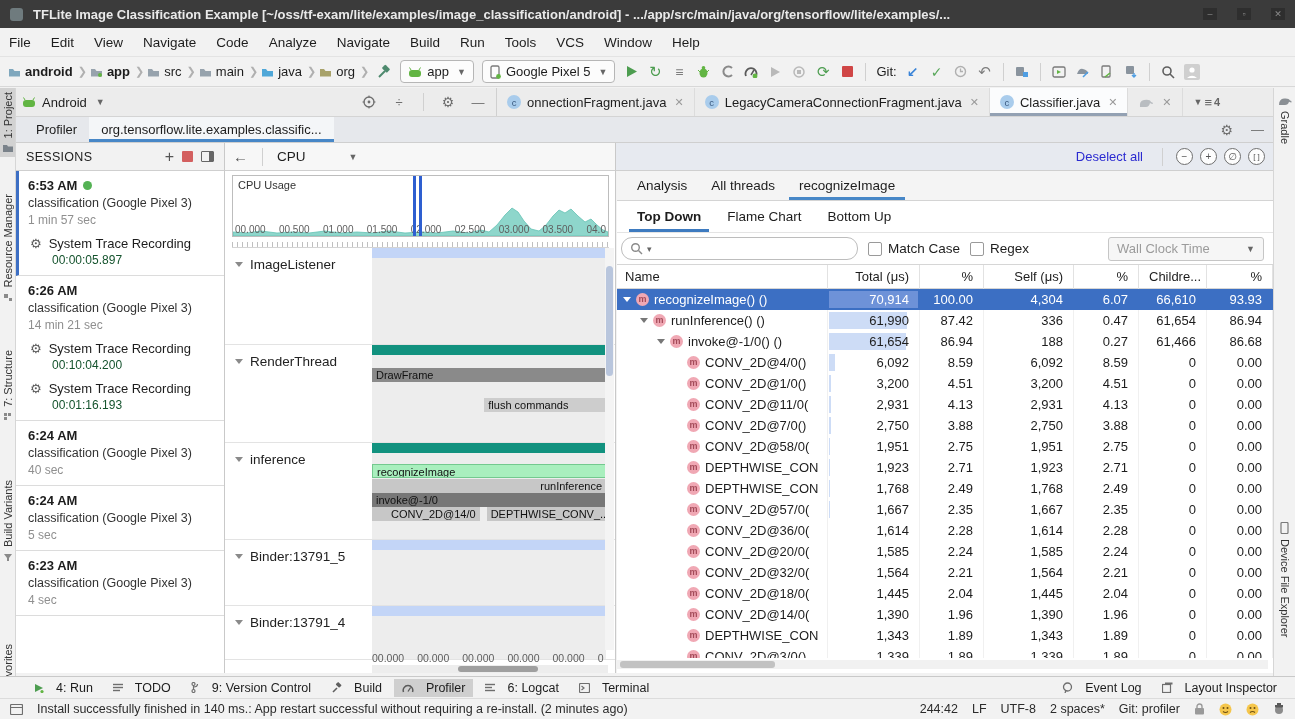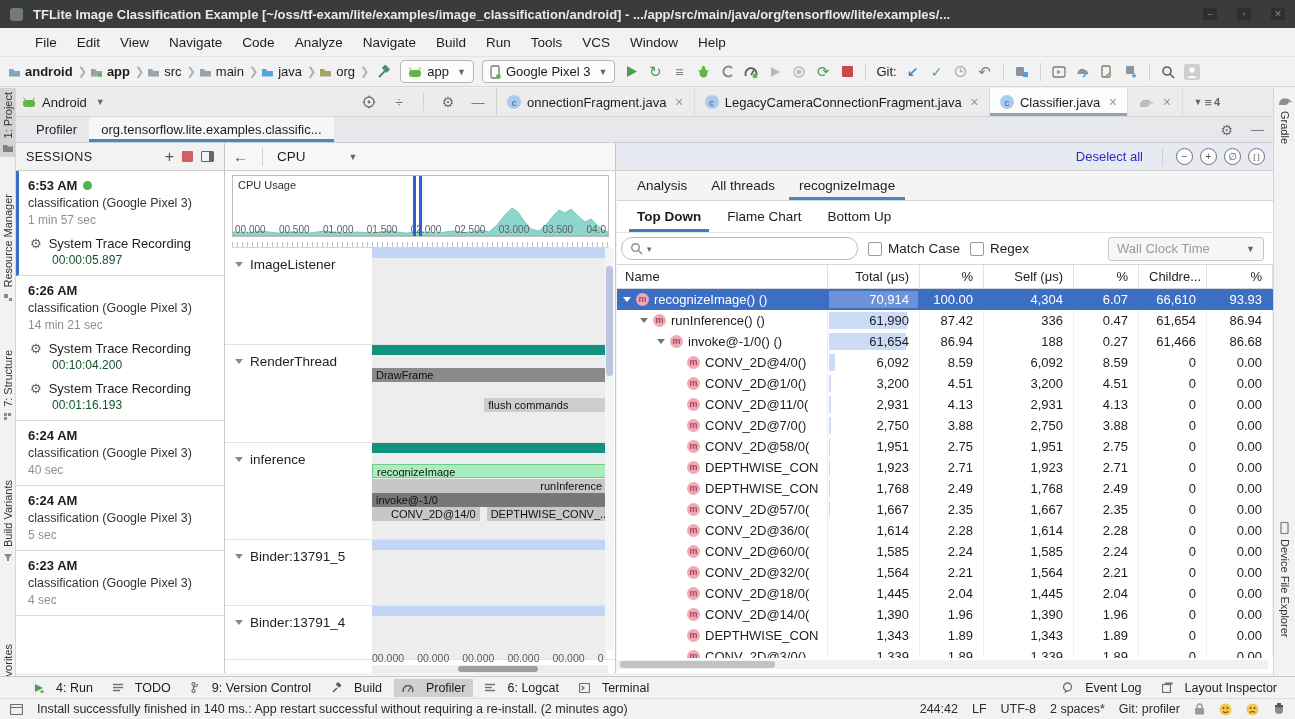--- a/index.html
+++ b/index.html
@@ -8,21 +8,21 @@
   .abs { position:absolute; }
   svg { display:block; }
 
   
   #titlebar { top:0; left:0; width:1295px; height:28px; background:#3b3b3b; display:flex; align-items:center; padding:0 10px; gap:10px; }
   #titlebar .apptitle { color:#e9e9e9; font-weight:bold; font-size:13px; white-space:nowrap; overflow:hidden; flex:1; }
   .winbtn { color:#1f1f1f; background:#2e2e2e; width:14px; height:12px; display:inline-flex; align-items:center; justify-content:center; font-size:9px; color:#888; margin-left:10px; }
   #title-icon { width:13px; height:13px; background:#6f7b7e; border-radius:3px; }
 
   
-  #menubar { top:28px; left:0; width:1295px; height:29px; background:#f2f2f2; display:flex; align-items:center; padding:0 26px; gap:2px; border-bottom:1px solid #e3e3e3;}
+  #menubar { top:28px; left:0; width:1295px; height:29px; background:#f2f2f2; display:flex; align-items:center; padding:0 0; gap:2px; border-bottom:1px solid #e3e3e3;}
   .menu-item { padding:3px 9px; font-size:13.5px; }
 
   
   #toolbar { top:57px; left:0; width:1295px; height:30px; background:#f2f2f2; border-bottom:1px solid #d8d8d8; display:flex; align-items:center; padding:0 8px; }
   .crumb { display:flex; align-items:center; gap:4px; margin-right:2px; font-size:13px; }
   .crumb b { font-weight:bold; }
   .chev { color:#b0b0b0; font-size:11px; margin:0 3px; }
   .tool-ico { width:22px; height:22px; display:inline-flex; align-items:center; justify-content:center; margin:0 1px; }
   .combo { display:inline-flex; align-items:center; gap:5px; border:1px solid #b6b6b6; background:#fcfcfc; border-radius:4px; height:23px; padding:0 7px; margin:0 4px; font-size:13px; }
   .dd { color:#666; font-size:9px; margin-left:3px; }
@@ -239,21 +239,21 @@
         <line x1="11" y1="3" x2="12.5" y2="0.5" stroke="#62b543"></line>
       </svg>
     <span>app</span>
       <span class="dd">▼</span>
   </span>
   <span class="combo">
     <svg width="11" height="14">
         <rect x="1" y="1" width="8" height="12" rx="1.5" fill="none" stroke="#7a7a7a" stroke-width="1.3"></rect>
         <circle cx="8.5" cy="11.5" r="2.4" fill="#62b543"></circle>
       </svg>
-    <span>Google Pixel 3</span>
+    <span>Google Pixel 5</span>
       <span class="dd">▼</span>
   </span>
   <span class="tool-ico">
       <svg width="13" height="13">
         <path d="M2 1 L12 6.5 L2 12 Z" fill="#4d9d50"></path>
       </svg>
     </span>
   <span class="tool-ico glyph-green" style="font-size:15px;">↻</span>
   <span class="tool-ico glyph-gray" style="font-size:14px;">≡</span>
   <span class="tool-ico">
@@ -840,21 +840,21 @@
         <div>2.28</div>
         <div>1,614</div>
         <div>2.28</div>
         <div>0</div>
         <div>0.00</div>
       </div>
       <div class="trow tgrid">
         <div class="namec" style="padding-left: 57px;">
           <span class="noarrow"></span>
           <span class="micon">m</span>
-          <span>CONV_2D@60/0(</span>
+          <span>CONV_2D@20/0(</span>
         </div>
         <div><div class="dbar" style="width: calc(2.24% - 2px);"></div><span class="cellv">1,585</span></div>
         <div>2.24</div>
         <div>1,585</div>
         <div>2.24</div>
         <div>0</div>
         <div>0.00</div>
       </div>
       <div class="trow tgrid">
         <div class="namec" style="padding-left: 57px;">

